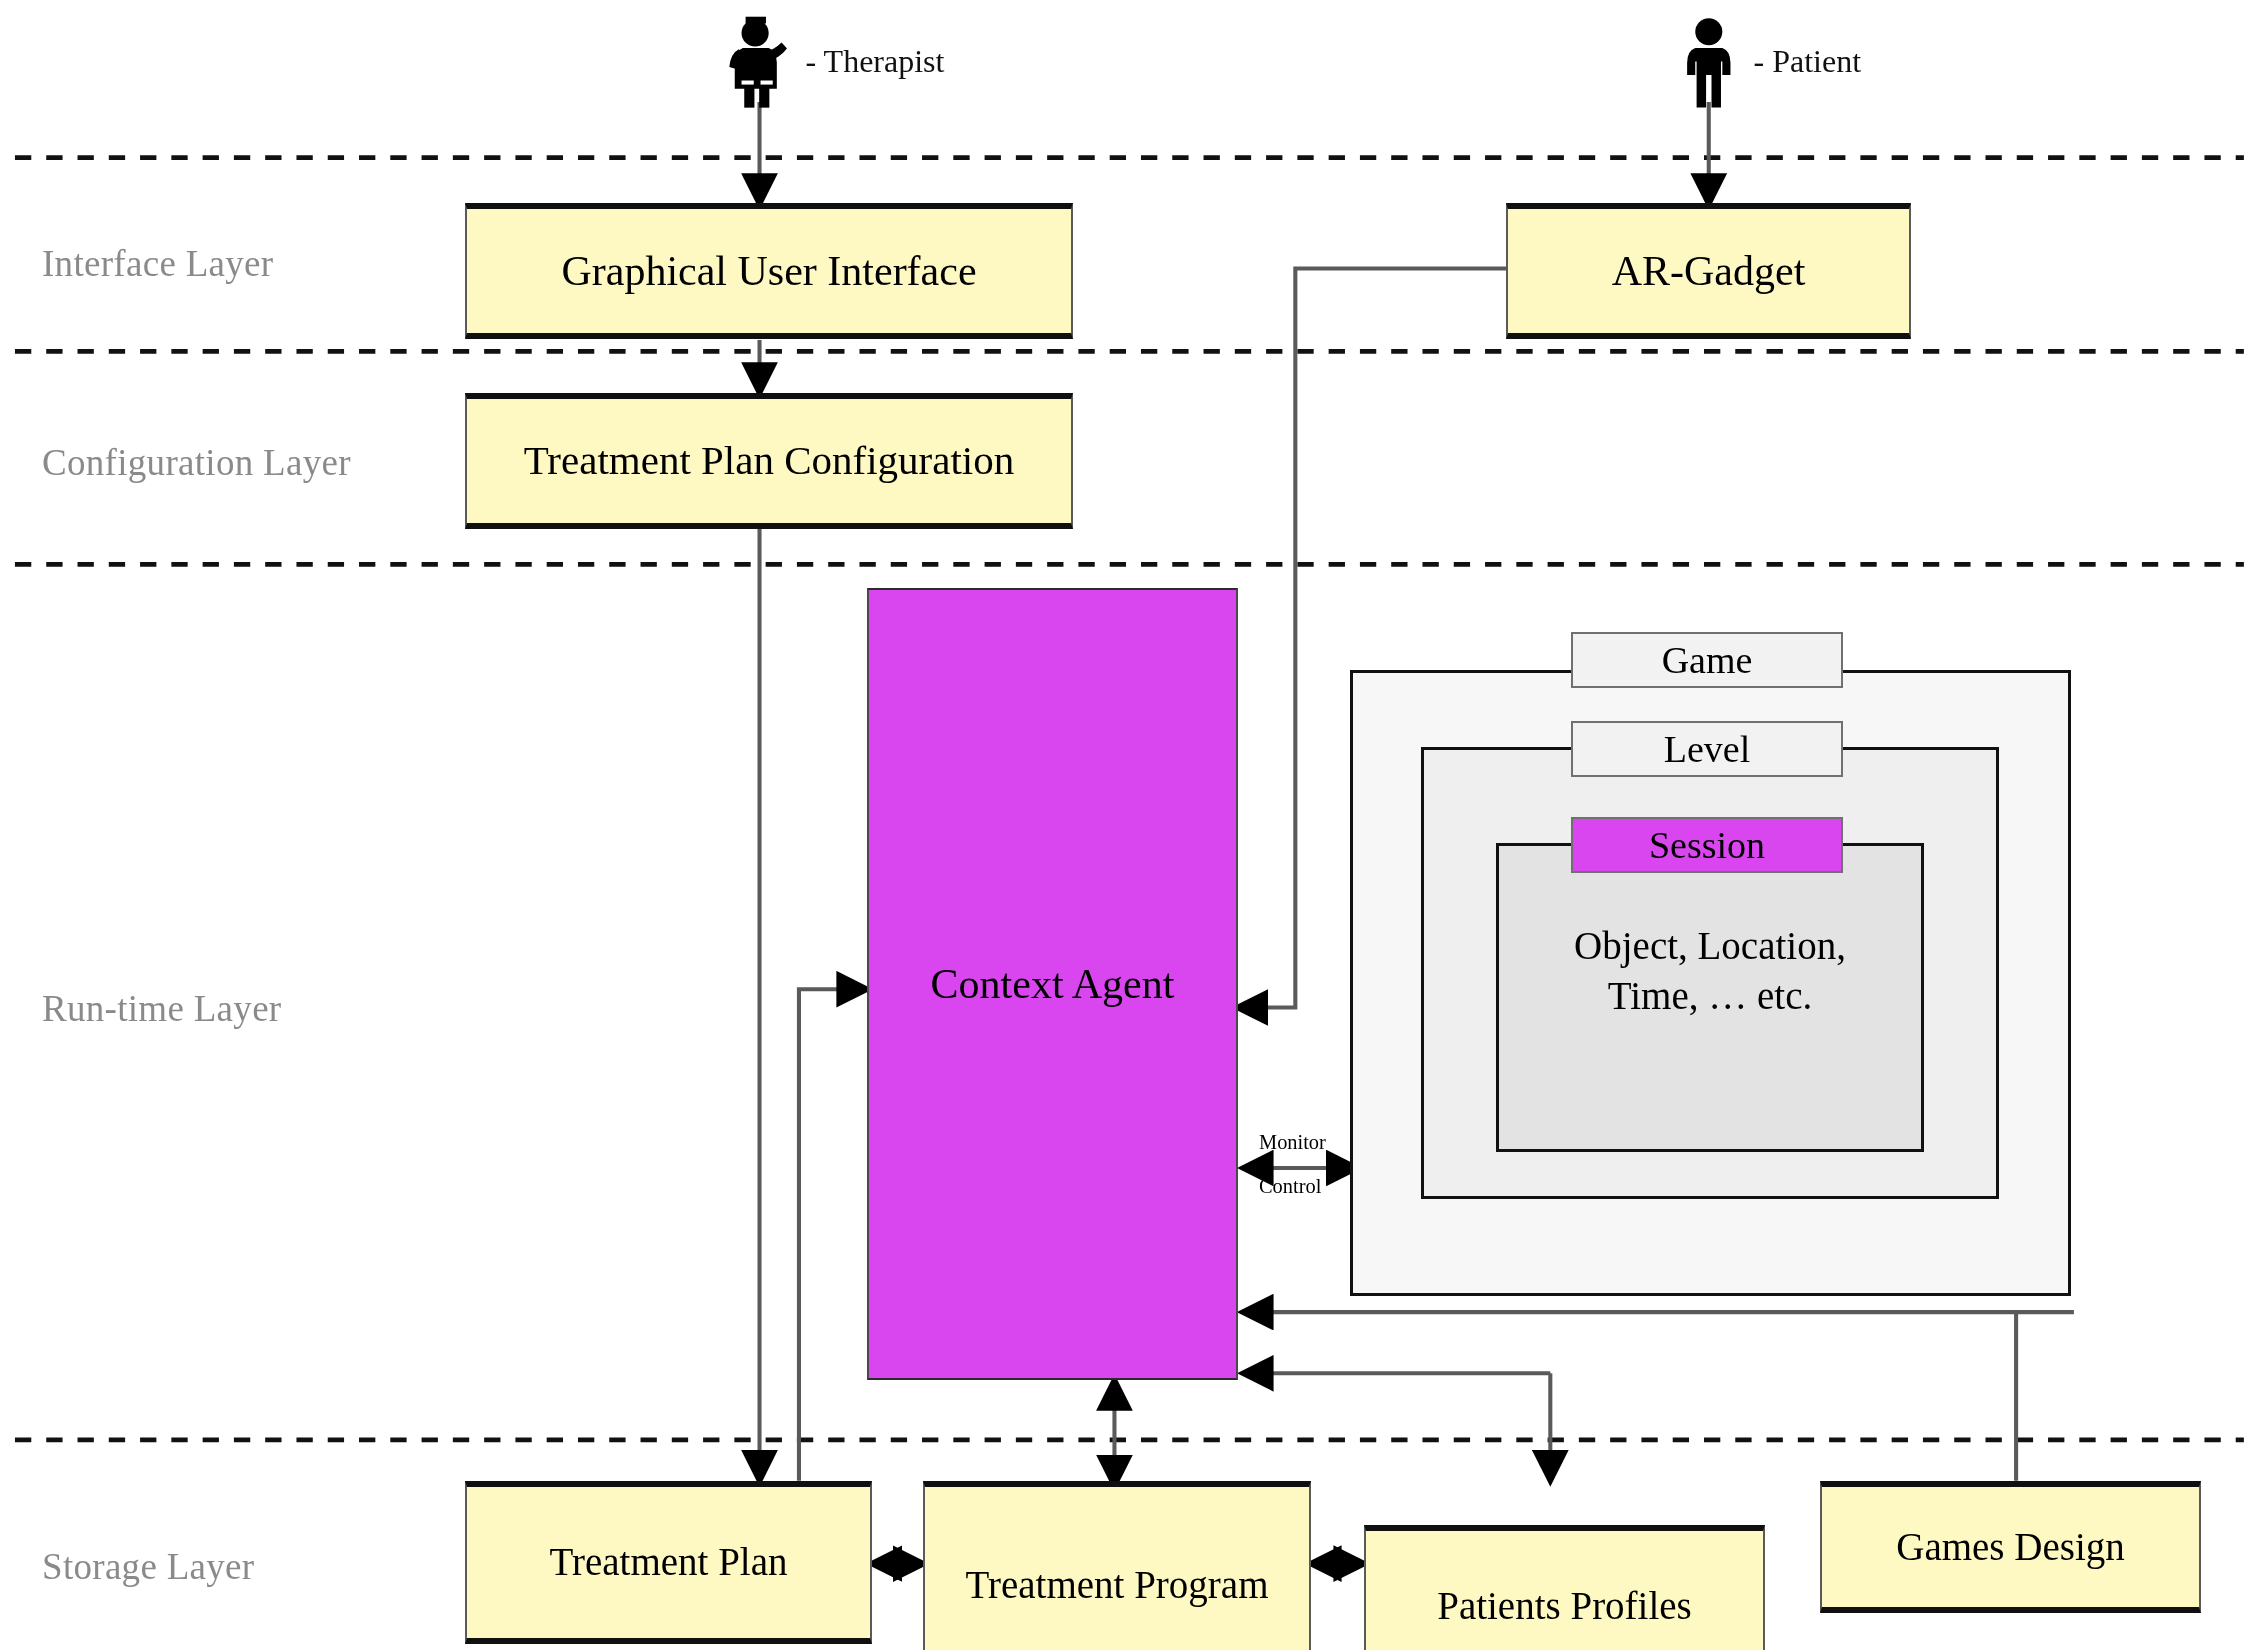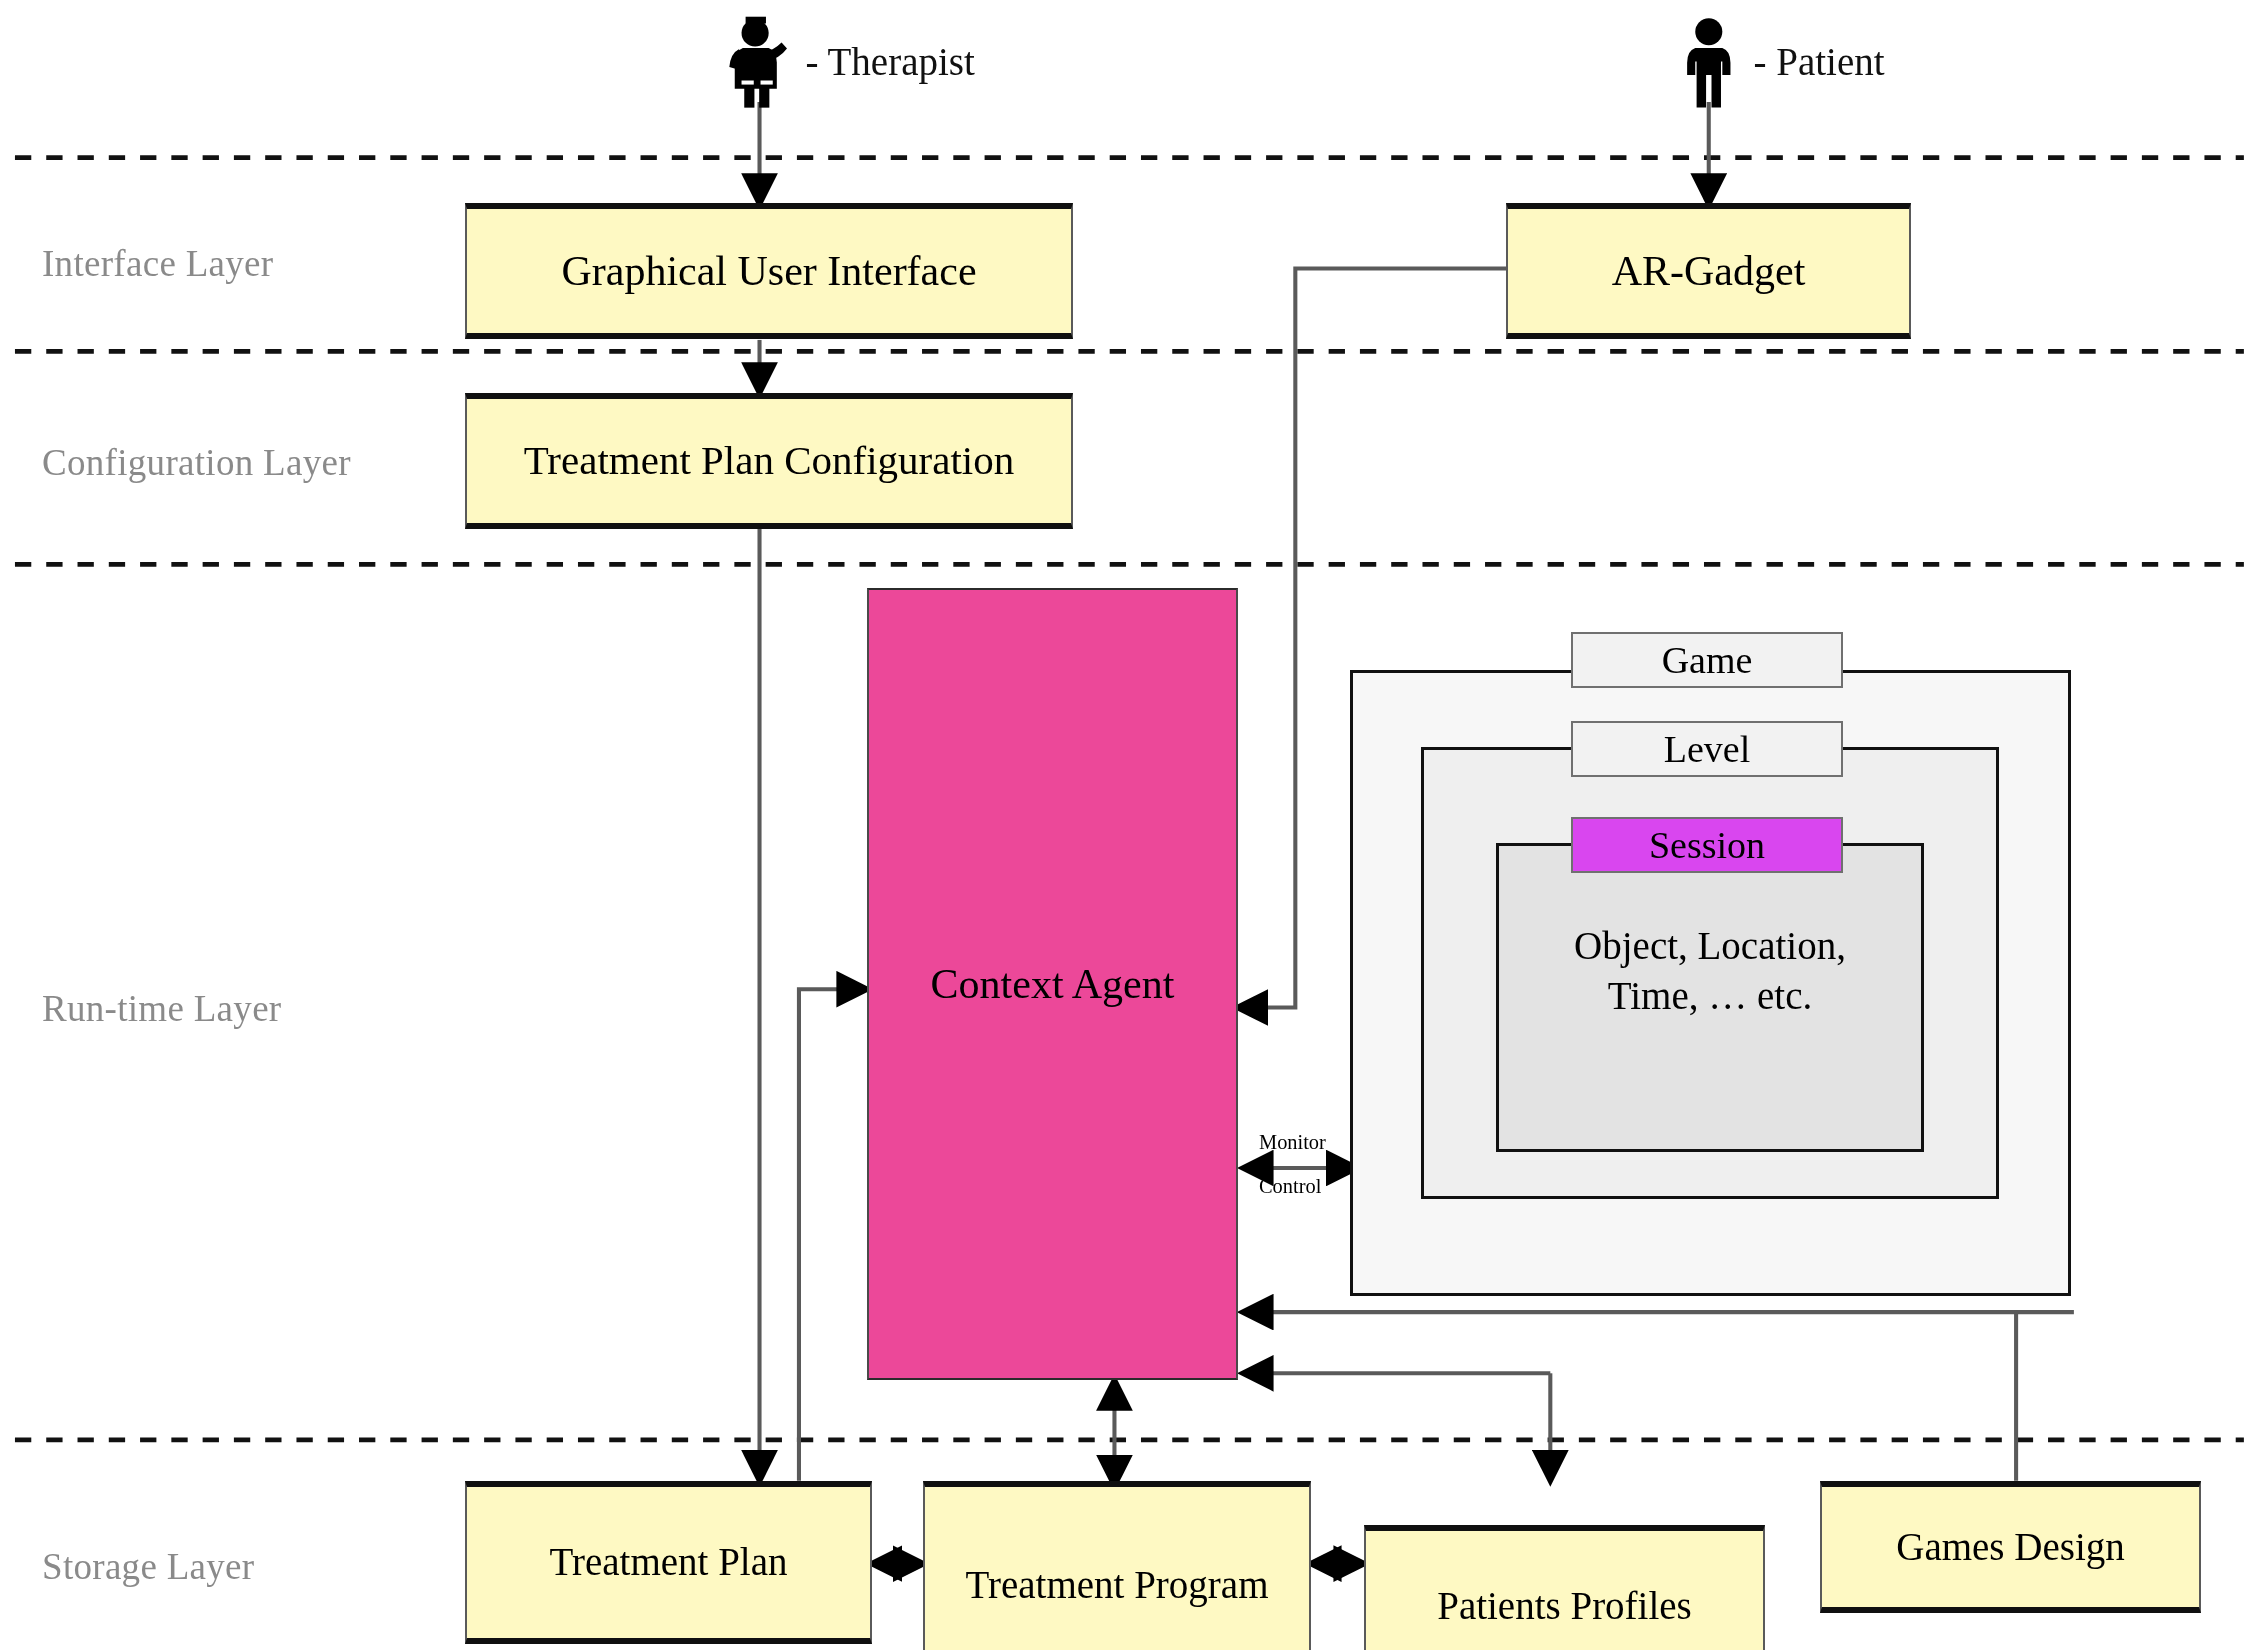--- a/index.html
+++ b/index.html
@@ -8,36 +8,36 @@
   svg.layer{position:absolute;left:0;top:0;width:2250px;height:1650px;}
 
   
   .layer-label{
     position:absolute;color:#8a8a8a;font-size:37px;
     font-family:"Liberation Serif",serif;white-space:nowrap;letter-spacing:0.3px;
   }
 
   
   .actor{position:absolute;display:flex;align-items:center;}
-  .actor-label{font-size:39px;color:#111;margin-left:9.5px;white-space:nowrap;}
+  .actor-label{font-size:32px;color:#111;margin-left:9.5px;white-space:nowrap;}
 
   
   .node{
     position:absolute;box-sizing:border-box;
     background:#fef9c3;
     border:2px solid #5a5a5a;
     border-top:6.1px solid #101010;
     border-bottom:6.1px solid #101010;
     display:flex;align-items:center;justify-content:center;
     text-align:center;line-height:1.15;color:#000;
   }
   .node span{display:block;padding:0 9.5px;}
 
   
-  .node.pale{background:#ec4899;border:2.7px solid #4a4a4a;border-top:2.7px solid #2b2b2b;border-bottom:2.7px solid #2b2b2b;}
+  .node.pale{background:#d946ef;border:2.7px solid #4a4a4a;border-top:2.7px solid #2b2b2b;border-bottom:2.7px solid #2b2b2b;}
 
   
   .ring{
     position:absolute;box-sizing:border-box;
   }
   .ring.r1{background:#f7f7f7;border:3.4px solid #111;}
   .ring.r2{background:#efefef;border:3.4px solid #111;}
   .ring.r3{background:#e3e3e3;border:3.4px solid #111;}
 
   

